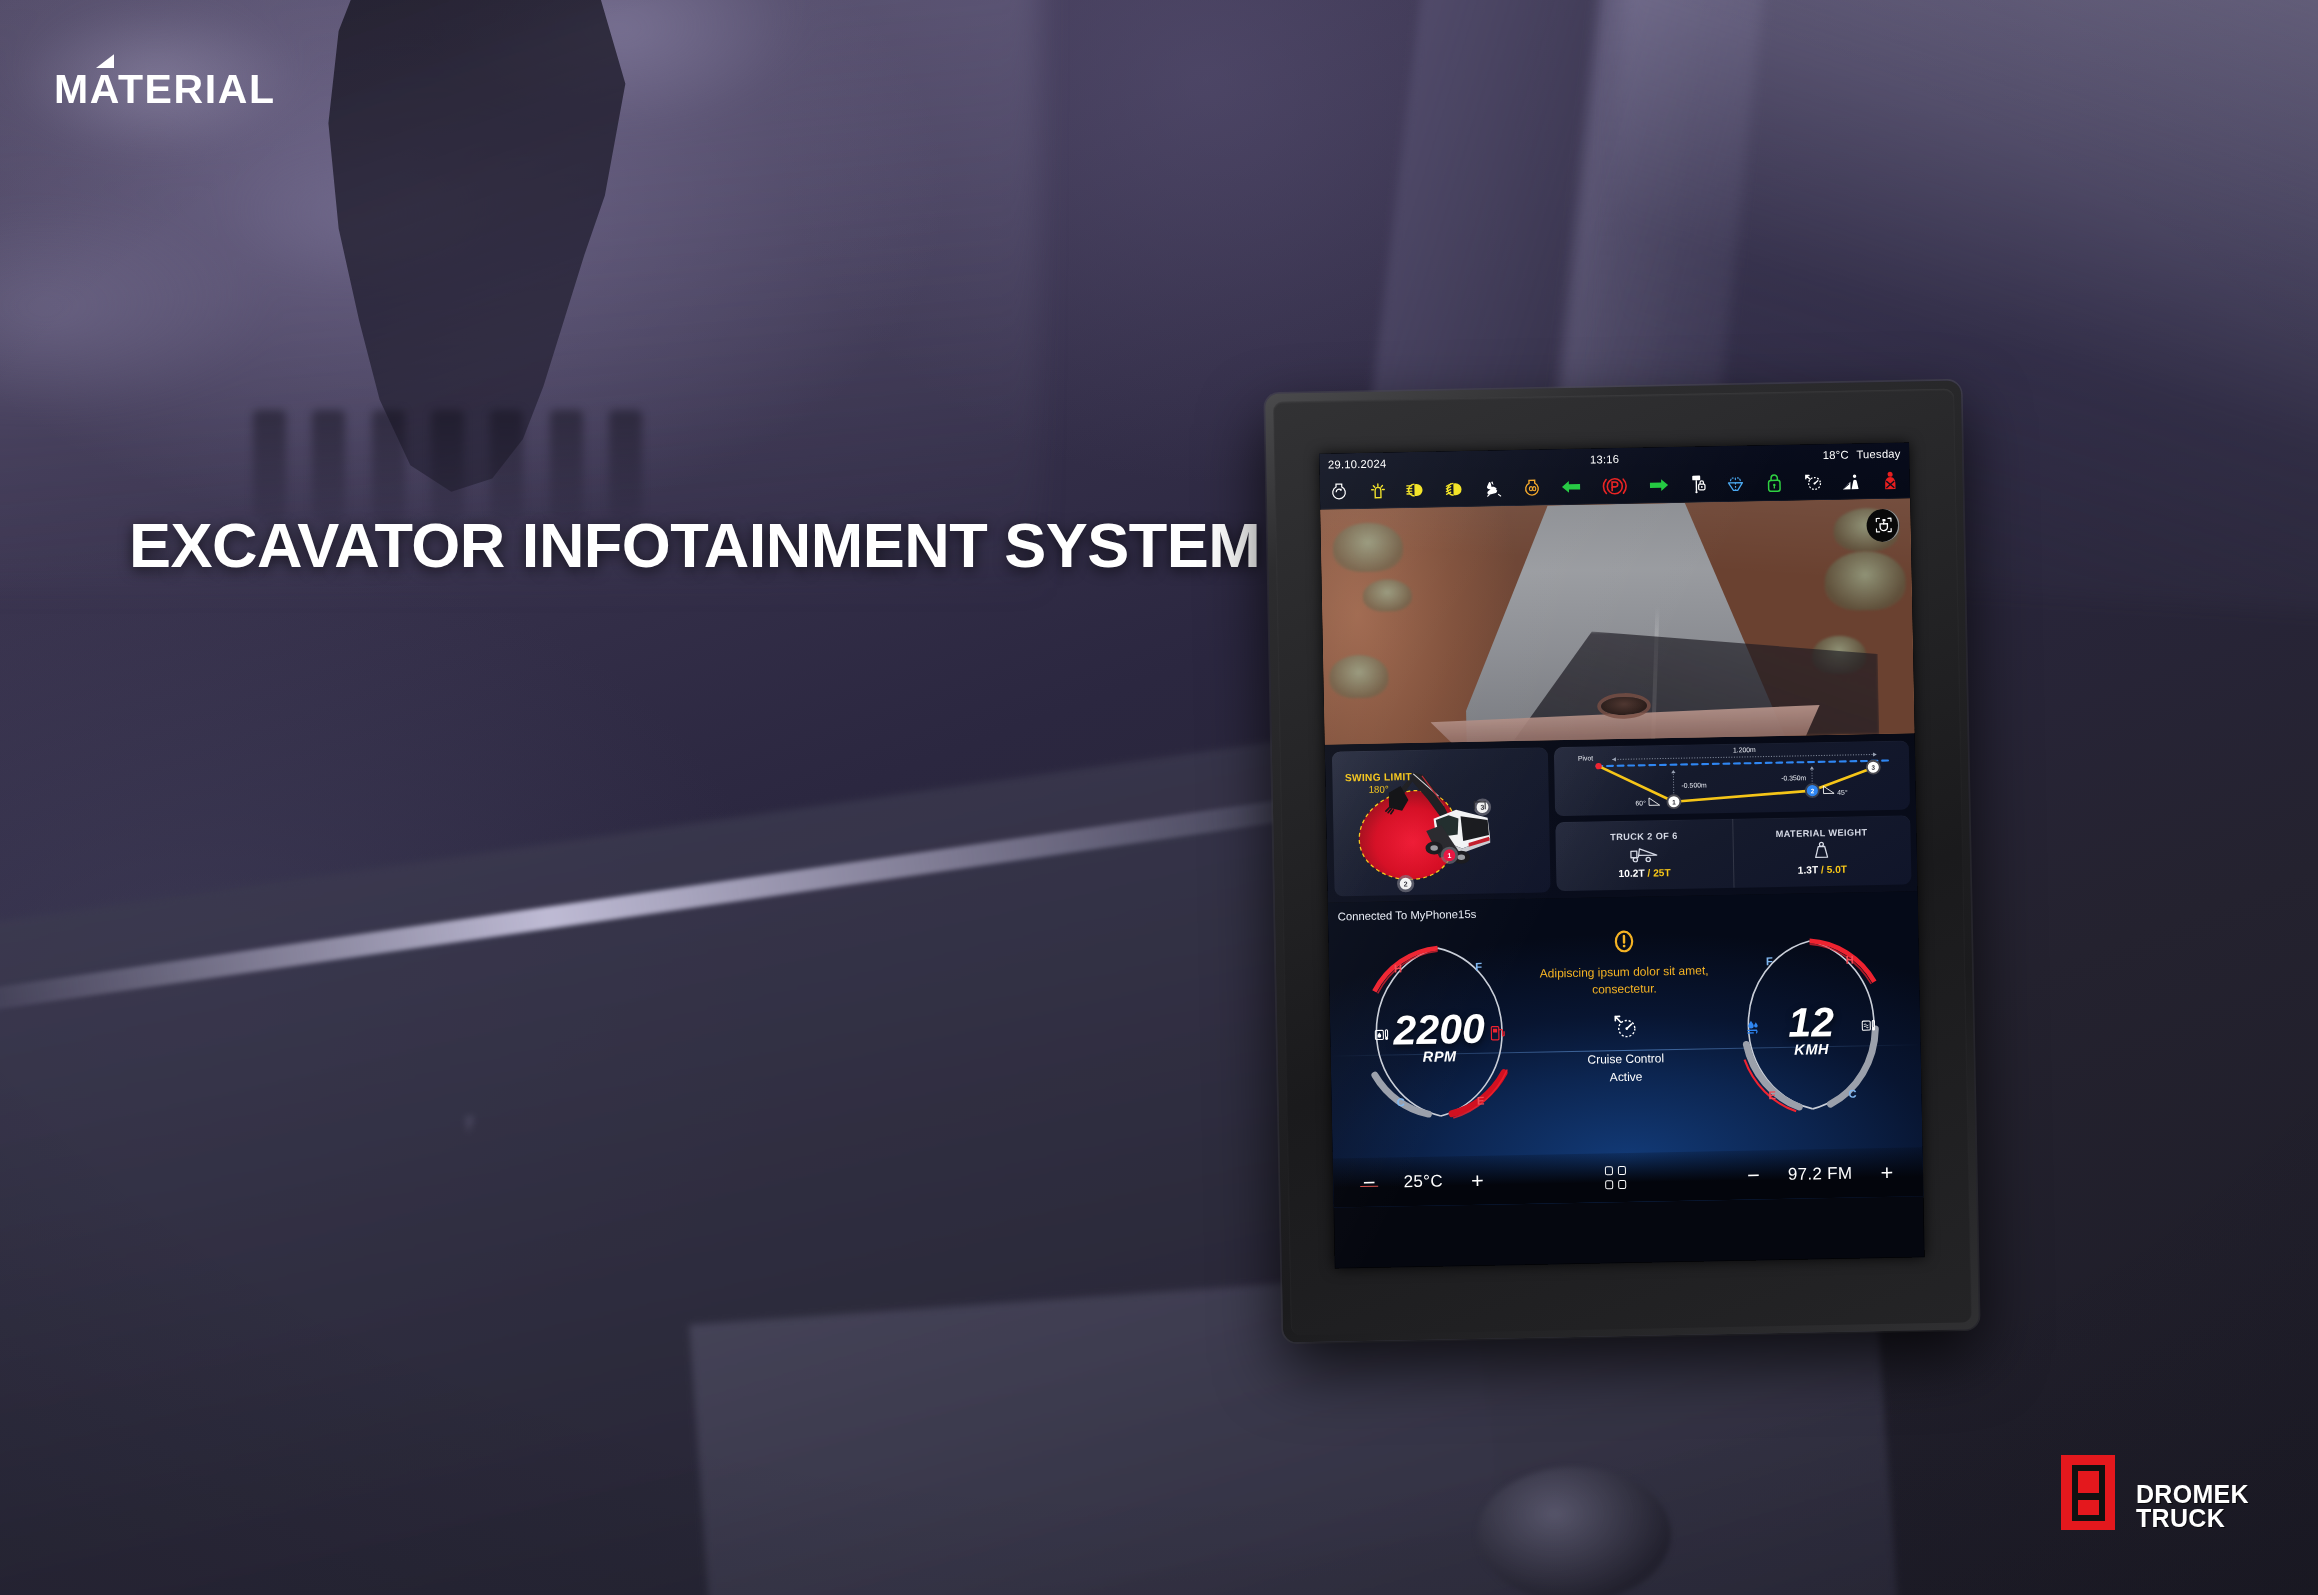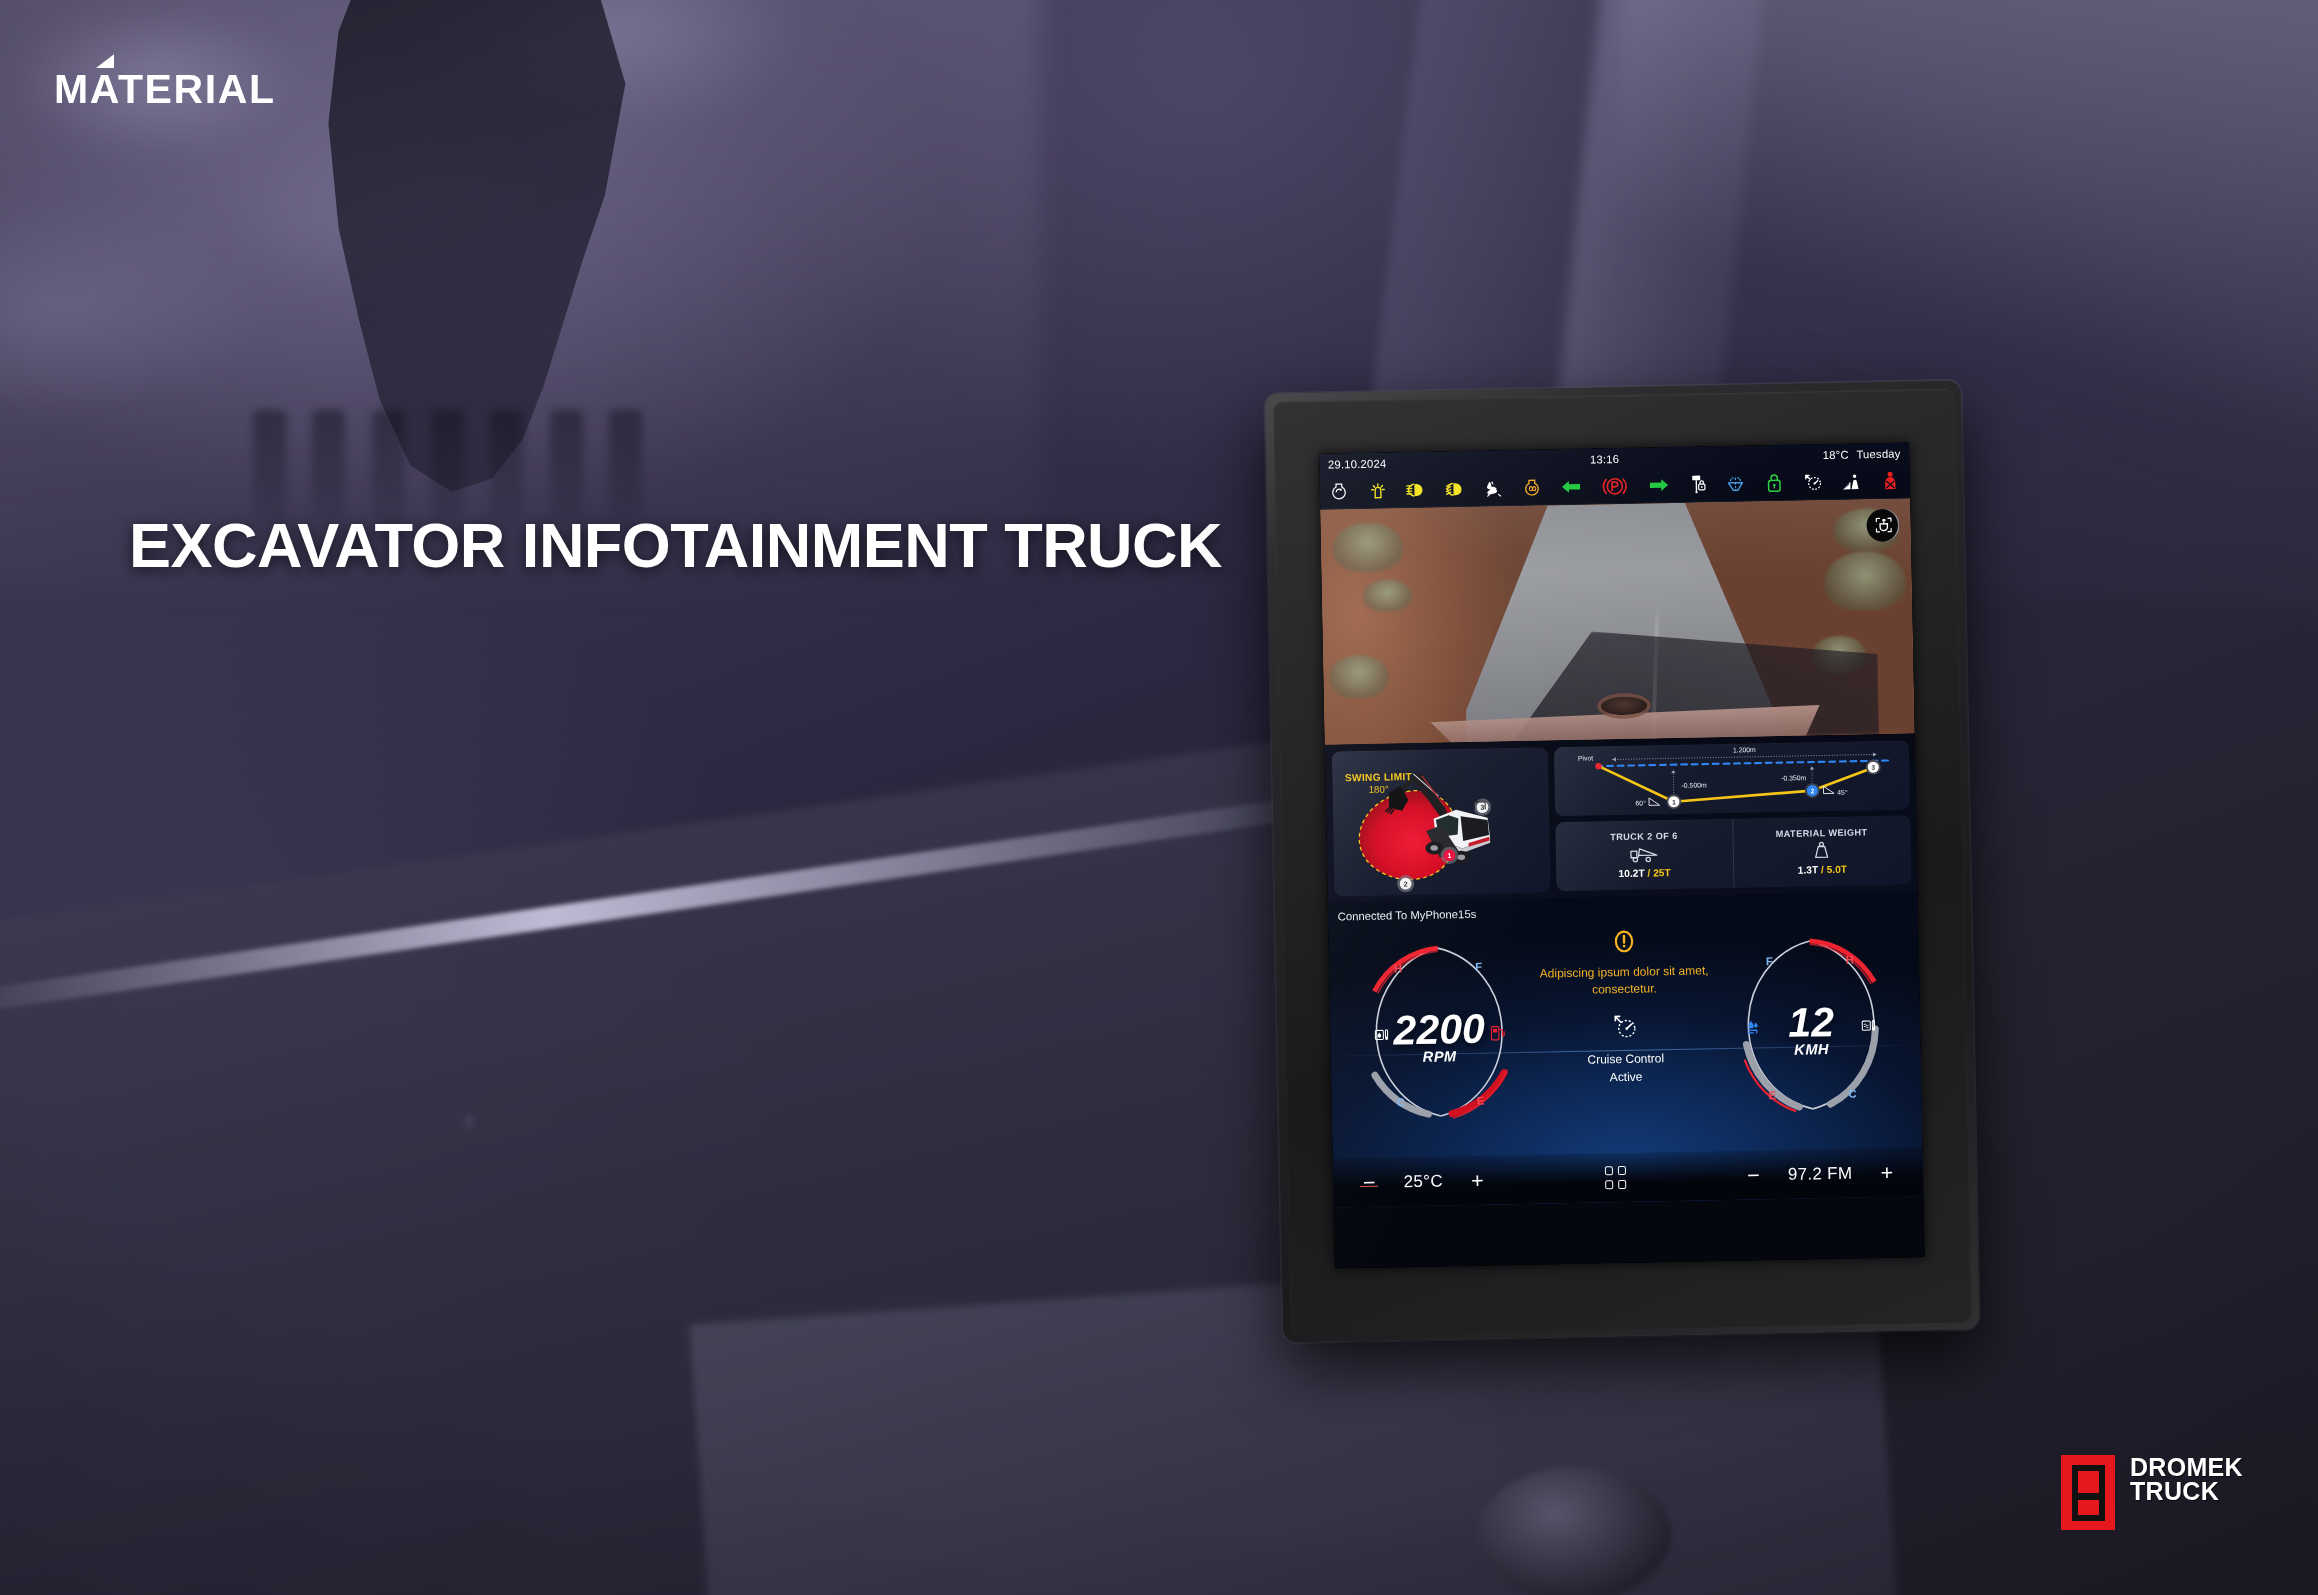--- a/index.html
+++ b/index.html
@@ -111,21 +111,21 @@
   }
   #page-title {
     position: absolute; left: 129px; top: 509px;
     font-size: 63px; font-weight: 700; letter-spacing: -0.5px;
     color: #ffffff; white-space: nowrap;
     text-shadow: 0 3.2px 14px rgba(0,0,0,.65);
   }
 
   #hd-design {
     position: absolute; left: 2061px; top: 1455px;
-    display: flex; align-items: flex-start; gap: 15px;
+    display: flex; align-items: flex-end; gap: 21px;
   }
   #hd-design .mark {
     width: 54px; height: 75px; background: #e4181d; position: relative;
     display:flex; align-items:center; justify-content:center;
   }
   #hd-design .mark .inner {
     width: 33px; height: 56px; border: 6px solid #111; position: relative;
   }
   #hd-design .mark .inner::before {
     content:""; position:absolute; left: -6px; top: 22.6px; width: 33px; height: 6.5px; background:#111;
@@ -343,21 +343,21 @@
   <div class="lowerPanel"></div>
   <div class="knob"></div>
   <div class="vignette"></div>
 </div>
 
 <div id="hidromek-logo">
   <span class="glyph-h">MATERIAL</span>
   <span class="dot"></span>
 </div>
 
-<div id="page-title">EXCAVATOR INFOTAINMENT TRUCK</div>
+<div id="page-title">EXCAVATOR INFOTAINMENT SYSTEM</div>
 
 <div id="hd-design">
   <div class="mark">
       <div class="inner"></div>
     </div>
   <div class="words">
     <span>DROMEK</span>
     <span>TRUCK</span>
   </div>
 </div>

